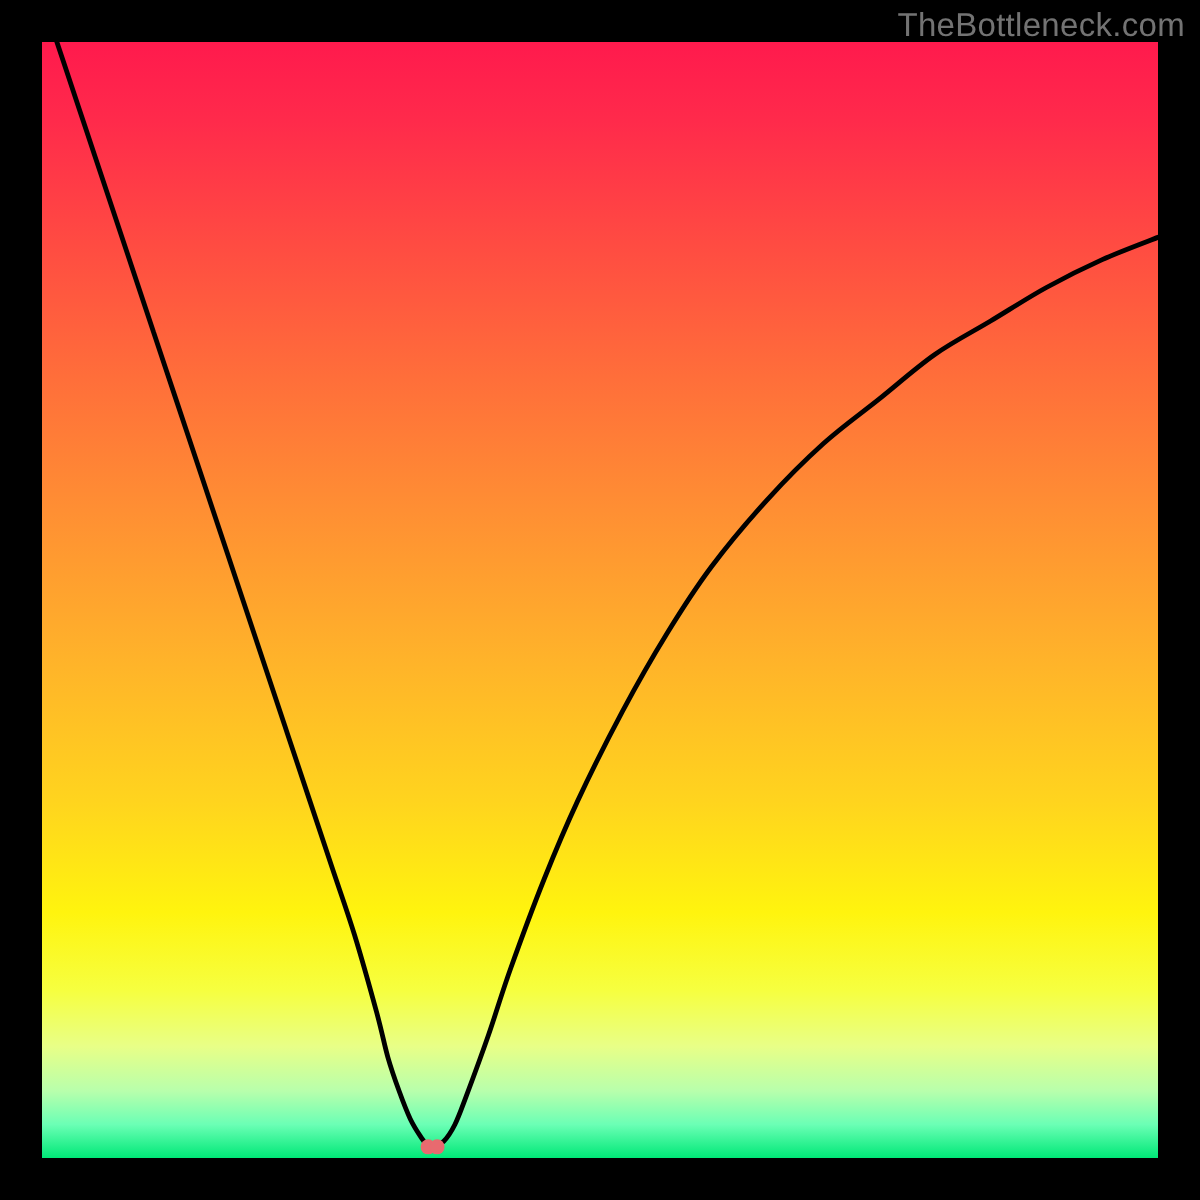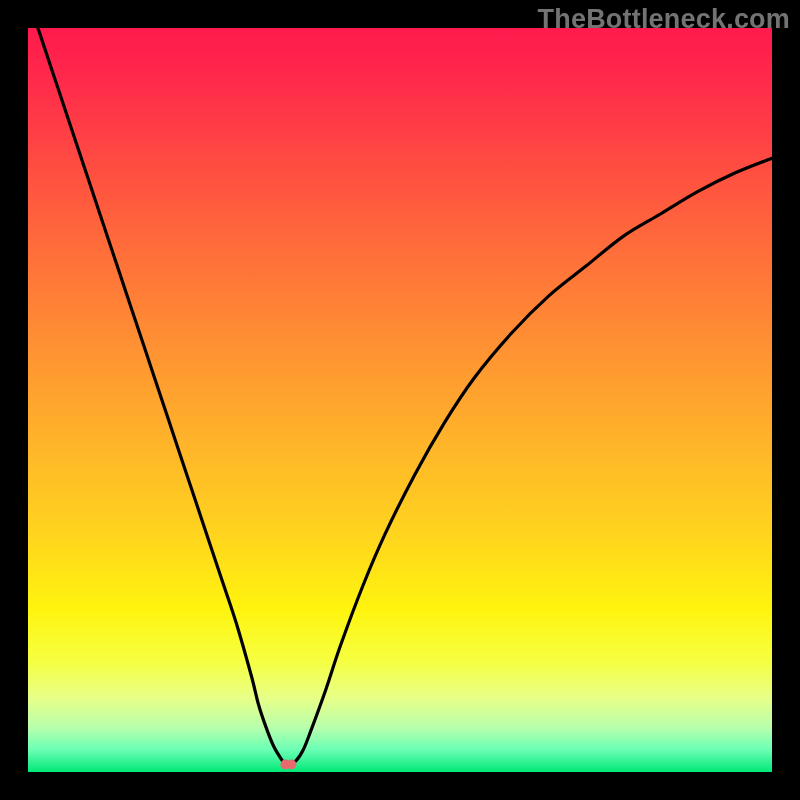--- a/index.html
+++ b/index.html
@@ -22,22 +22,22 @@
     top: 28px;
     width: 744px;
     height: 744px;
     overflow: hidden;
   }
   .watermark {
     position: absolute;
     top: 4px;
     right: 10px;
     color: #737373;
-    font-size: 27px;
-    font-weight: 700;
+    font-size: 22px;
+    font-weight: 400;
     letter-spacing: 0.2px;
   }
   svg { display: block; }
 </style>
 </head>
 <body>
 
 <div class="frame">
   <div class="watermark">TheBottleneck.com</div>
   <div class="plot">

